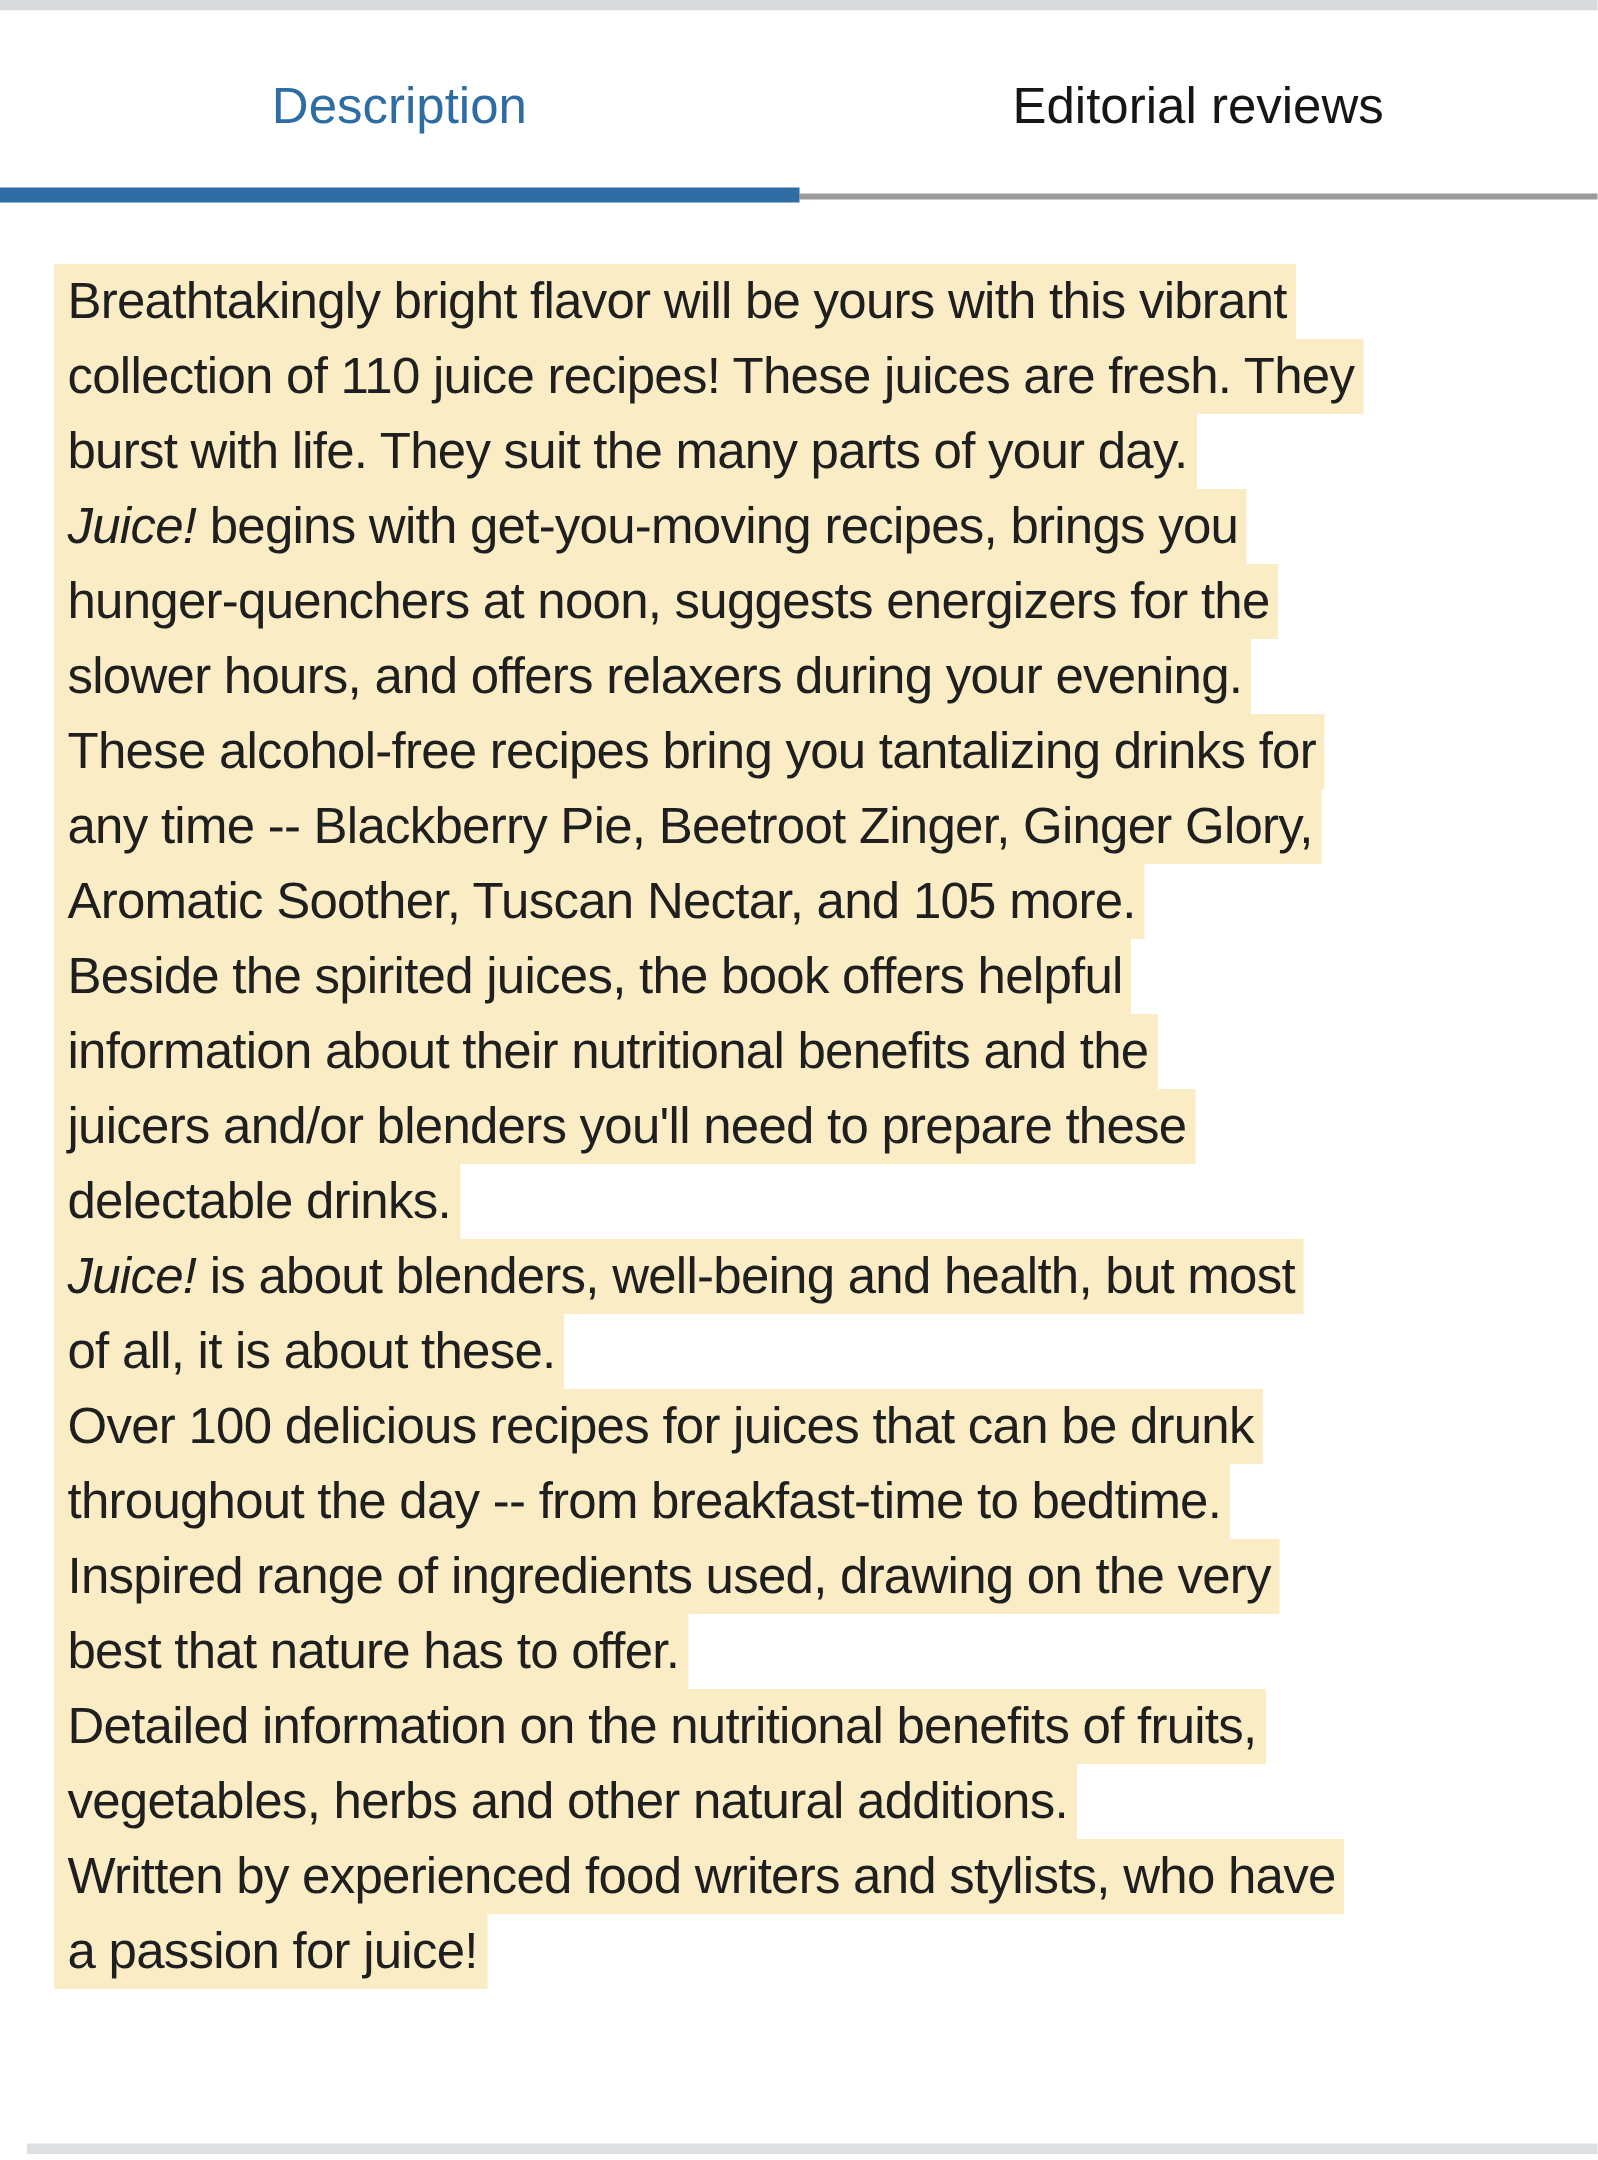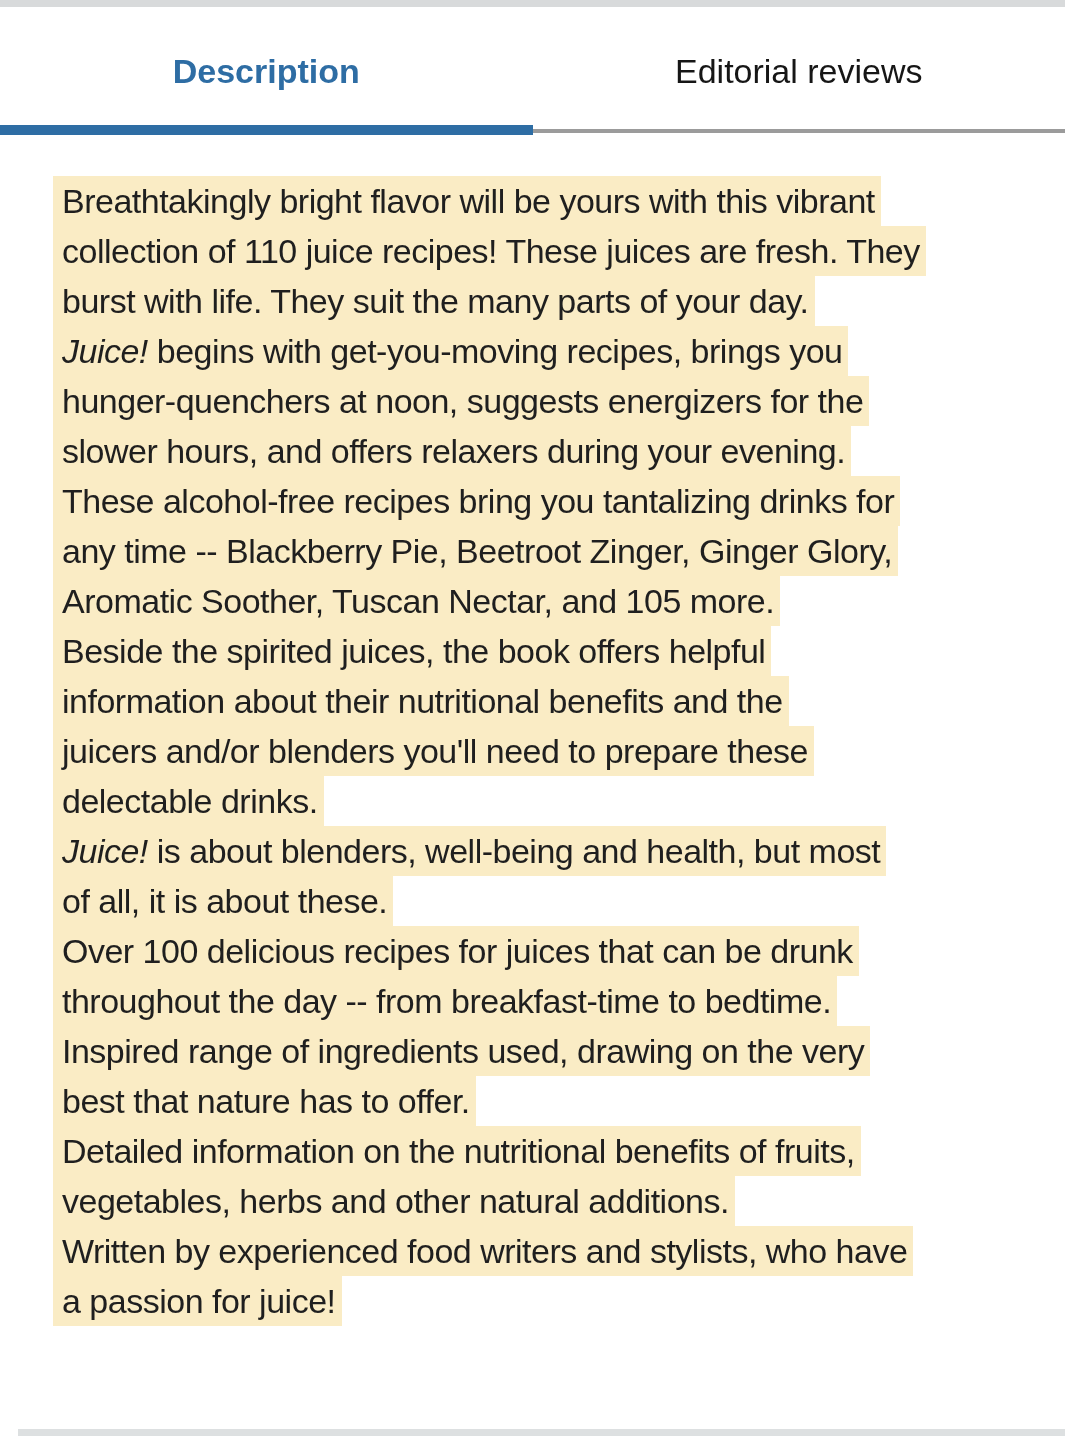--- a/index.html
+++ b/index.html
@@ -35,21 +35,21 @@
     flex: 1 1 50%;
     display: flex;
     align-items: center;
     justify-content: center;
     font-size: 34px;
     cursor: pointer;
     user-select: none;
   }
   .tab.active {
     color: var(--accent-blue, #2e6da4);
-    font-weight: bold;
+    font-weight: normal;
   }
   .tab.inactive {
     color: var(--tab-inactive, #161616);
     font-weight: normal;
   }
   .tab-divider-line {
     position: absolute;
     left: 50%; right: 0;
     bottom: 2px;
     height: 4px;
@@ -77,21 +77,20 @@
   }
   .hl {
     display: inline-block;
     height: 50px;
     line-height: 50px;
     background: var(--highlight, #faecc5);
     color: var(--body-text, #1f1f1f);
     font-size: 34px;
     letter-spacing: -0.5px;
     padding: 0 6px 0 9px;
-    margin-left: 17px;
   }
   .hl em {
     font-style: italic;
   }
 
   
   .bottom-bar {
     position: absolute;
     left: 18px; right: 0;
     top: 1429px;

